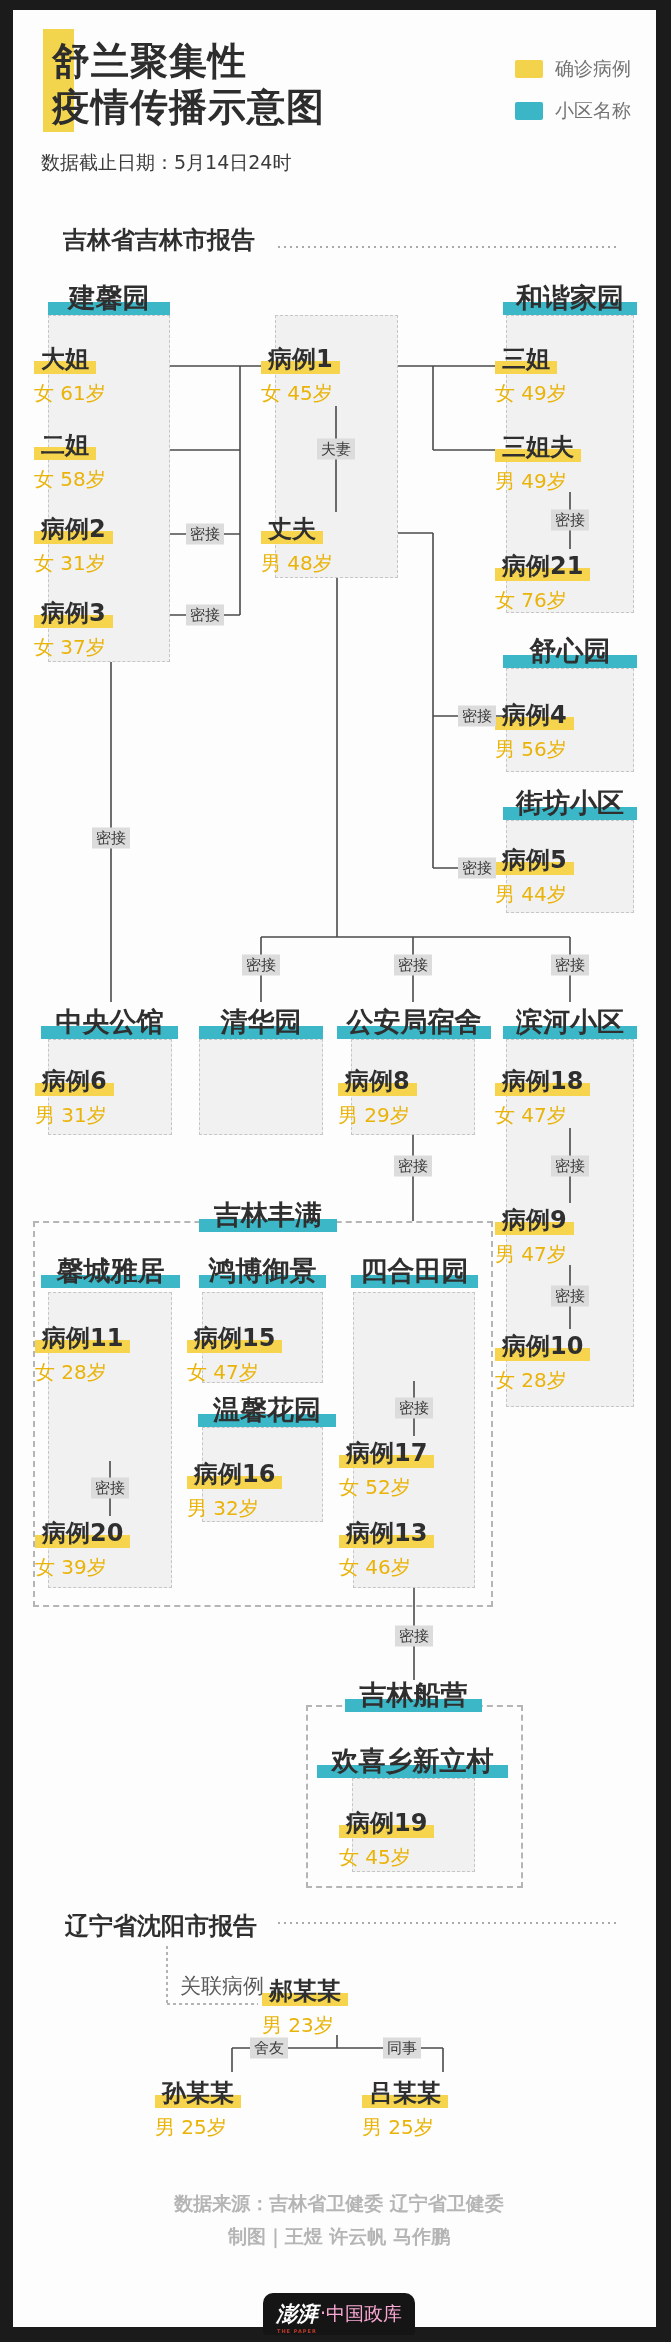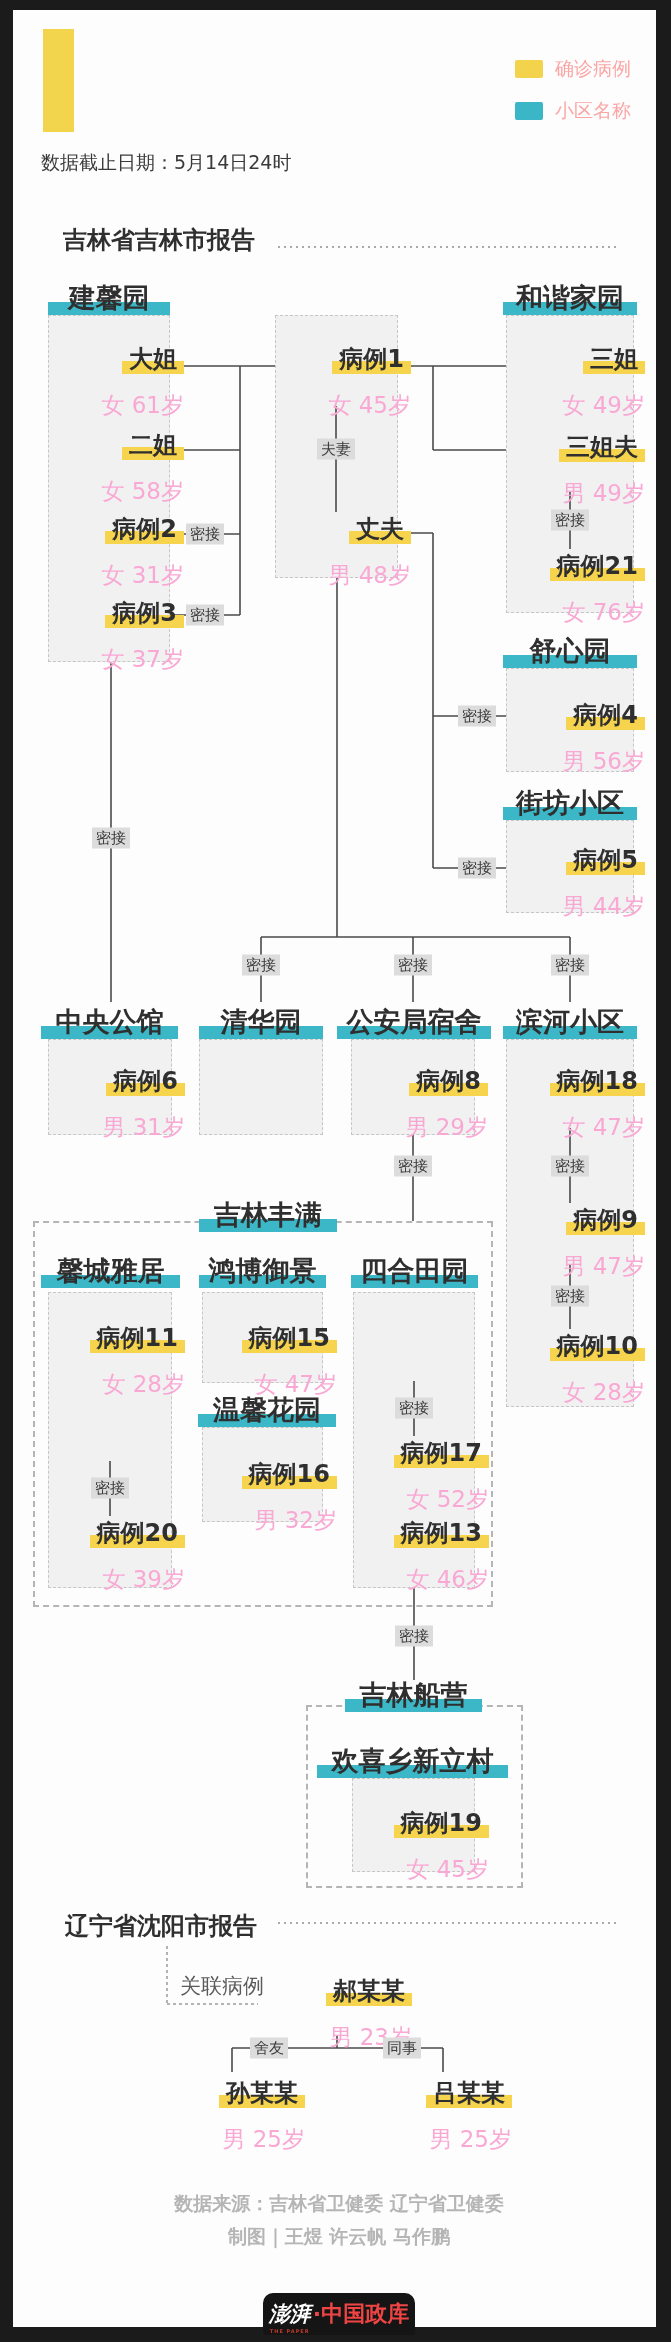--- a/index.html
+++ b/index.html
@@ -13,53 +13,57 @@
   svg.wires{position:absolute;left:0;top:0;z-index:2;pointer-events:none;}
   
   .title-bar{position:absolute;left:43px;top:29px;width:31px;height:103px;background:#f3d44d;z-index:1;}
   .title{position:absolute;left:52px;top:38px;z-index:3;font-size:38px;line-height:46px;font-weight:bold;color:#2d2d2d;letter-spacing:1px;}
   .date-note{position:absolute;left:41px;top:150px;z-index:3;font-size:19px;color:#3a3a3a;}
   
   .legend-item{position:absolute;z-index:3;display:flex;align-items:center;}
   .swatch{width:28px;height:18px;border-radius:2px;margin-right:12px;}
   .sw-y{background:#f2d34b;}
   .sw-c{background:#3ab6c6;}
-  .legend-item span{font-size:19px;color:#fca5a5;}
+  .legend-item span{font-size:19px;color:#737373;}
   
   .sec{position:absolute;z-index:3;font-size:24px;font-weight:bold;color:#2f2f2f;}
   
   .gbox{position:absolute;background:#f1f1f1;border:1px dashed #c6c6c6;z-index:1;box-sizing:border-box;}
   .obox{position:absolute;border:2px dashed #b5b5b5;z-index:1;box-sizing:border-box;background:transparent;}
   
   .chead{position:absolute;z-index:3;font-size:27px;line-height:34px;font-weight:bold;color:#2f2f2f;text-align:center;
          background:linear-gradient(transparent 62%, #3cb7c7 62%);}
   
-  .case{position:absolute;z-index:3;width:150px;transform:translateX(-50%);text-align:right;}
+  .case{position:absolute;z-index:3;width:150px;transform:translateX(-50%);text-align:left;}
   .case .nm{font-size:24px;line-height:30px;font-weight:bold;color:#2f2f2f;}
   .case .nm .hl{background:linear-gradient(transparent 58%, #f6d44d 58%);padding:0 7px;display:inline-block;}
-  .case .ag{margin-top:20px;font-size:23px;line-height:22px;color:#f9a8d4;}
+  .case .ag{margin-top:8px;font-size:20px;line-height:22px;color:#eab308;}
   
   .tag{position:absolute;z-index:4;transform:translate(-50%,-50%);background:#dcdcdc;color:#3c3c3c;
        font-size:15px;line-height:17px;padding:2px 4px;white-space:nowrap;}
   .glabel{position:absolute;z-index:4;font-size:21px;color:#5a5a5a;}
   
   .foot{position:absolute;z-index:3;transform:translateX(-50%);white-space:nowrap;font-size:19px;font-weight:bold;color:#b5b5b5;}
   .tab{position:absolute;z-index:5;left:263px;top:2293px;width:152px;height:42px;background:#151515;
        border-radius:10px 10px 4px 4px;display:flex;align-items:center;justify-content:center;}
   .logo-cn{position:relative;color:#fff;font-size:21px;font-weight:bold;font-style:italic;margin-right:2px;}
   .logo-en{position:absolute;left:1px;bottom:-6px;font-size:5px;letter-spacing:1px;color:#c0392b;font-style:normal;}
-  .logo-suffix{color:#ef4444;font-size:22px;font-weight:bold;}
+  .logo-suffix{color:#f9a8d4;font-size:19px;font-weight:normal;}
 </style>
 </head>
 <body>
 
 <div class="stage">
   <div class="panel"></div>
 
   <div class="title-bar"></div>
+  <div class="title">
+    <div>舒兰聚集性</div>
+    <div>疫情传播示意图</div>
+  </div>
   <div class="date-note">数据截止日期：5月14日24时</div>
 
   <div class="legend-item" style="left:515px;top:56px;">
     <div class="swatch sw-y"></div>
     <span>确诊病例</span>
   </div>
   <div class="legend-item" style="left:515px;top:98px;">
     <div class="swatch sw-c"></div>
     <span>小区名称</span>
   </div>

